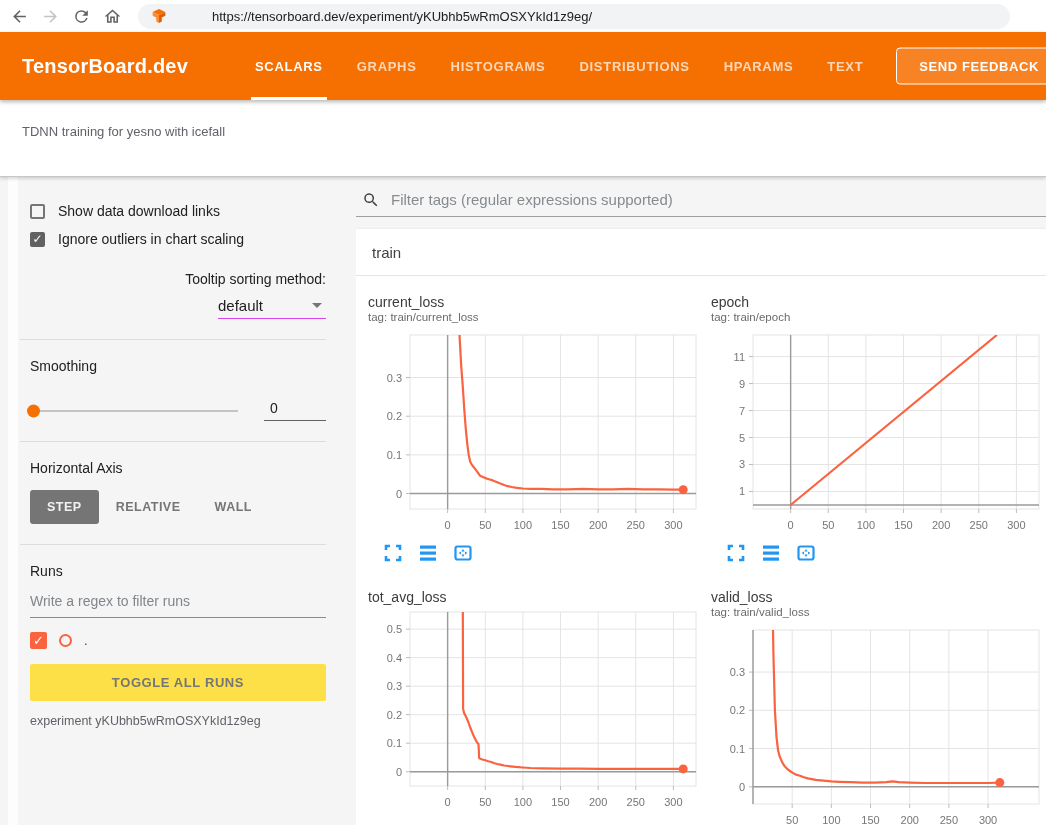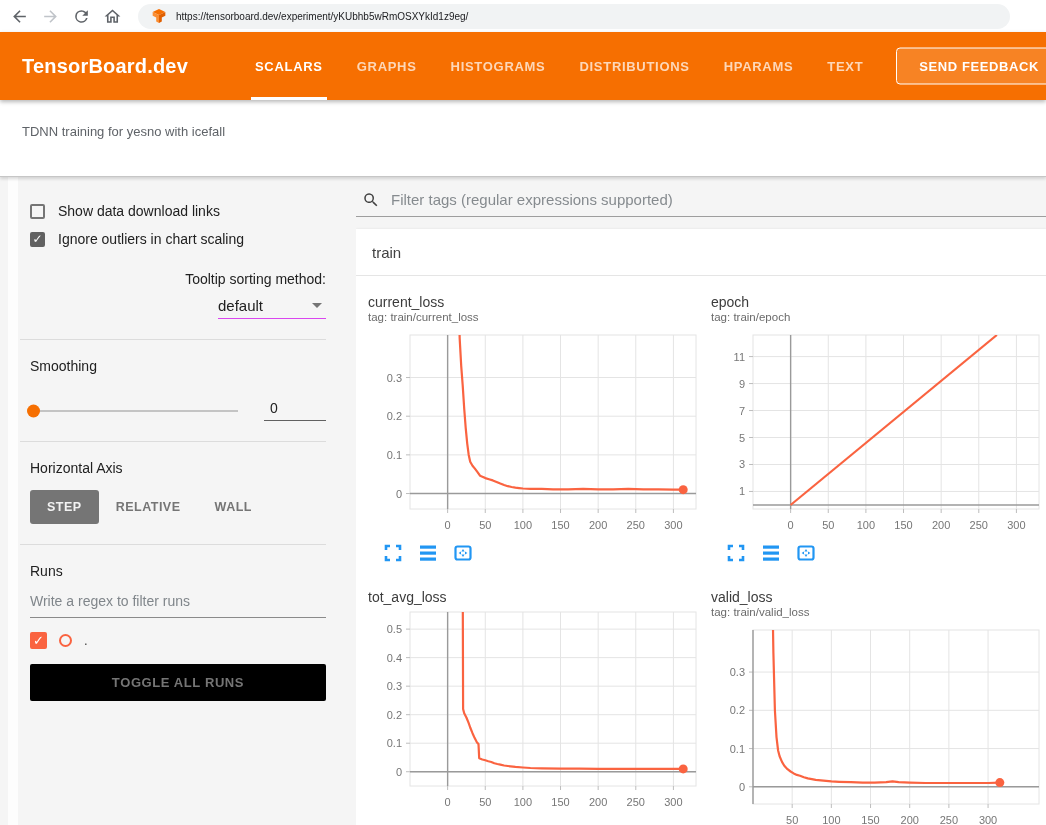--- a/index.html
+++ b/index.html
@@ -7,21 +7,21 @@
   body {
     width:1046px; height:825px; overflow:hidden; position:relative;
     font-family:"Liberation Sans","DejaVu Sans",sans-serif;
     background:#f5f5f5;
   }
   
   .browser-bar { height:32px; background:#fff; display:flex; align-items:center; padding:0 10px; gap:12px; }
   .bicon { width:19px; height:19px; color:#5f6368; flex:none; cursor:pointer; }
   .bicon.disabled { color:#c0c4c9; }
   .url-bar { flex:1; height:25px; background:#f1f3f4; border-radius:13px; display:flex; align-items:center; gap:9px; padding:0 13px; margin:0 26px 0 4px; cursor:text; }
-  .url-text { font-size:10px; color:#202124; white-space:nowrap; }
+  .url-text { font-size:13px; color:#202124; white-space:nowrap;margin-left:36px; }
   
   .tb-header { height:68px; background:var(--accent); display:flex; align-items:stretch; padding-left:22px; position:relative; box-shadow:0 2px 4px rgba(0,0,0,.28); z-index:5; }
   .brand { color:#fff; font-size:20px; font-weight:700; letter-spacing:.2px; align-self:center; margin-right:50px; }
   .tabs { display:flex; align-items:stretch; }
   .tab { position:relative; display:flex; align-items:center; padding:0 17px; color:rgba(255,255,255,.72); font-size:13px; font-weight:700; letter-spacing:.7px; cursor:pointer; }
   .tab.active { color:#fff; }
   .tab.active::after { content:''; position:absolute; left:13px; right:13px; bottom:0; height:3px; background:#fff; }
   .feedback-btn { position:absolute; right:-16px; top:50%; transform:translateY(-50%);
     background:rgba(255,255,255,.14); border:1.5px solid #fff; border-radius:4px;
     color:#fff; font-size:13px; font-weight:700; letter-spacing:.6px; padding:10px 22px; white-space:nowrap; cursor:pointer;
@@ -47,21 +47,21 @@
   .slider-thumb { position:absolute; left:0; top:50%; transform:translate(-3px,-50%); width:13px; height:13px; border-radius:50%; background:var(--accent); cursor:grab; }
   .slider-value { width:62px; margin-left:26px; border-bottom:1px solid #616161; font-size:14px; color:#212121; padding:0 0 4px 6px; }
   .axis-buttons { display:flex; margin-top:14px; }
   .axis-btn { border:none; background:transparent; color:#757575; font-size:12.5px; font-weight:600; letter-spacing:.5px; padding:10px 17px; cursor:pointer; font-family:"Liberation Sans",sans-serif; }
   .axis-btn.active { background:#757575; color:#f2f2f2; border-radius:3px; }
   .regex-input { width:100%; border:none; border-bottom:1px solid #8a8a8a; background:transparent; font-size:14px; color:#212121; padding:10px 0 8px 0; margin-top:4px; outline:none; font-family:"Liberation Sans",sans-serif; }
   .regex-input::placeholder { color:#80868b; }
   .run-row { display:flex; align-items:center; gap:12px; margin-top:14px; }
   .run-circle { width:13px; height:13px; border:2.5px solid var(--run); border-radius:50%; flex:none; cursor:pointer; }
   .run-name { font-size:13px; color:#424242; }
-  .toggle-all { width:100%; margin-top:15px; background:#000000; border:none; border-radius:2px; color:#757575; font-size:13px; font-weight:600; letter-spacing:.6px; padding:11px 0; cursor:pointer; font-family:"Liberation Sans",sans-serif; }
+  .toggle-all { width:100%; margin-top:15px; background:#fde047; border:none; border-radius:2px; color:#757575; font-size:13px; font-weight:600; letter-spacing:.6px; padding:11px 0; cursor:pointer; font-family:"Liberation Sans",sans-serif; }
   .exp-id { margin-top:13px; font-size:12.5px; color:#5f6368; }
   
   .main { flex:1; padding:6px 0 0 0; overflow:hidden; }
   .filter-row { display:flex; align-items:center; gap:9px; height:34px; border-bottom:1px solid #9e9e9e; padding-left:6px; }
   .filter-input { flex:1; border:none; background:transparent; font-size:15px; color:#212121; outline:none; font-family:"Liberation Sans",sans-serif; }
   .filter-input::placeholder { color:#868b8f; }
   .card { background:#fff; margin-top:12px; box-shadow:0 1px 3px rgba(0,0,0,.18); min-height:600px; }
   .card-header { padding:15px 16px 14px; font-size:15px; color:#424242; border-bottom:1px solid #e5e5e5; }
   .charts { display:grid; grid-template-columns:343px 343px; padding:18px 0 0 12px; row-gap:26px; }
   .chart-title { font-size:14px; color:#3c3c3c; line-height:17px; }
@@ -155,20 +155,21 @@
     <hr class="divider">
 
     <div class="sec-label">Runs</div>
     <input class="regex-input" placeholder="Write a regex to filter runs" style="">
     <div class="run-row">
       <span class="cb run">✓</span>
       <span class="run-circle"></span>
       <span class="run-name">.</span>
     </div>
     <button class="toggle-all">TOGGLE ALL RUNS</button>
+    <div class="exp-id">experiment yKUbhb5wRmOSXYkId1z9eg</div>
   </aside>
 
   <main class="main">
     <div class="filter-row">
       <svg width="18" height="18" viewBox="0 0 24 24">
           <path fill="#424242" d="M15.5 14h-.79l-.28-.27a6.5 6.5 0 1 0-.7.7l.27.28v.79l5 4.99L20.49 19l-4.99-5zm-6 0A4.5 4.5 0 1 1 14 9.5 4.5 4.5 0 0 1 9.5 14z"></path>
         </svg>
       <input class="filter-input" placeholder="Filter tags (regular expressions supported)" style="">
     </div>
 

